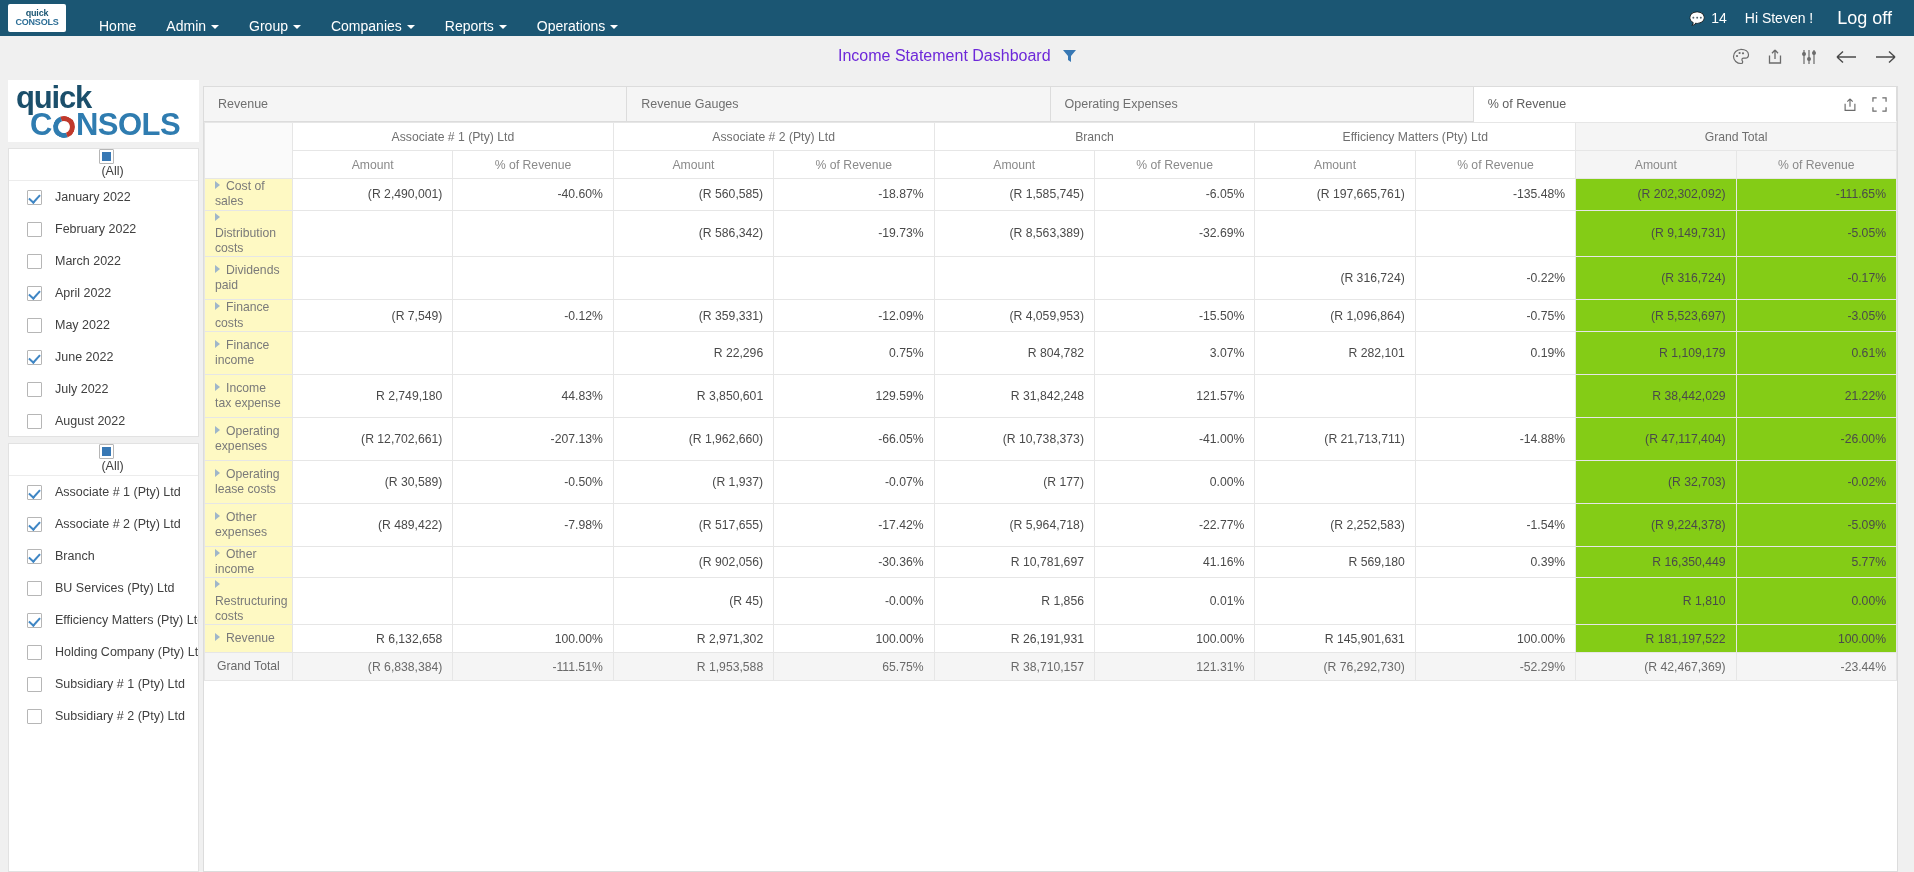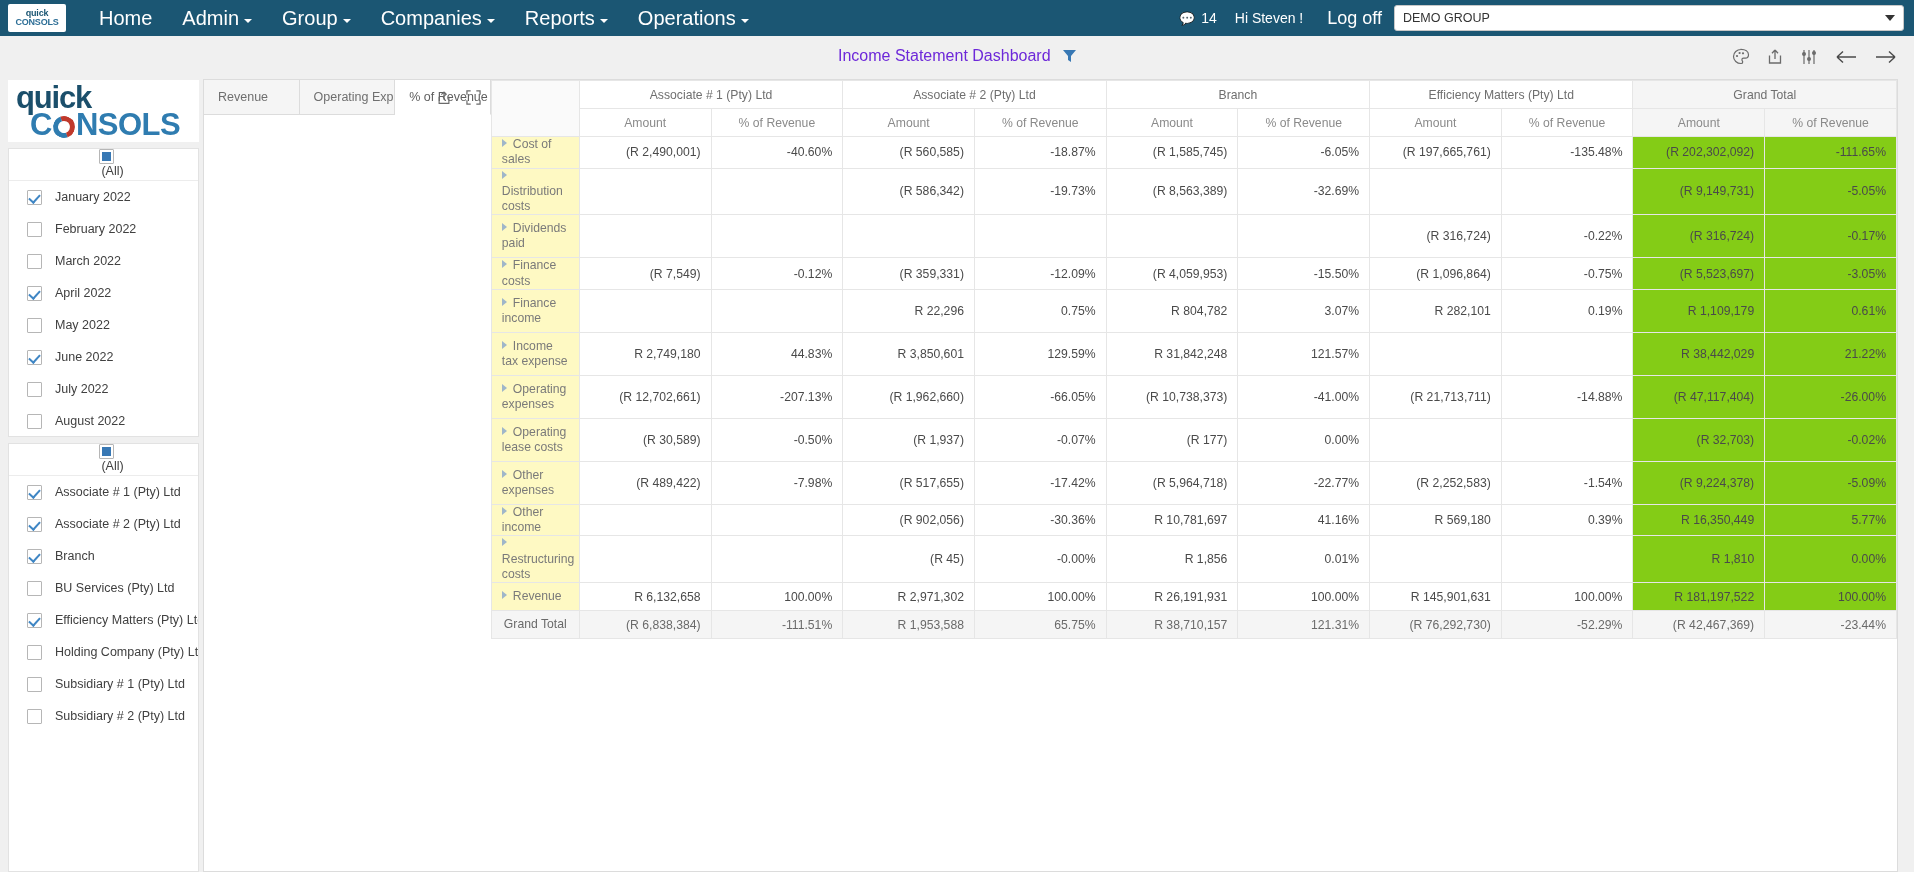--- a/index.html
+++ b/index.html
@@ -29,22 +29,22 @@
     display: flex; flex-direction: column;
     align-items: center; justify-content: center;
     line-height: 1;
     margin-right: 18px;
     flex: none;
   }
   .brand-logo .l1 { font-size: 9px; color: #1b5673; font-weight: 700; letter-spacing: -0.2px; }
   .brand-logo .l2 { font-size: 9px; color: #2d6e96; font-weight: 700; letter-spacing: -0.2px; }
   .nav-item {
     color: #ffffff;
-    font-size: 20px;
-    padding: 0 15px;
+    font-size: 14px;
+    padding: 8px 15px;
     height: 36px;
     line-height: 36px;
     cursor: pointer;
     white-space: nowrap;
   }
   .caret {
     display: inline-block;
     width: 0; height: 0;
     margin-left: 5px;
     vertical-align: 2px;
@@ -183,23 +183,23 @@
   .main {
     flex: 1;
     min-width: 0;
     padding: 0 16px 0 0;
     display: flex; flex-direction: column;
   }
   .sheet {
     background: #ffffff;
     border: 1px solid #dcdcdc;
     flex: 1;
-    display: flex; flex-direction: row;
+    display: flex; flex-direction: column;
     min-height: 0;
-    margin-top: 1px;
+    margin-top: 8px;
   }
   .tabbar {
     height: 35px;
     display: flex;
     background: #f5f5f5;
     border-bottom: 1px solid #dcdcdc;
     flex: none;
     position: relative;
   }
   .tab {
@@ -292,24 +292,20 @@
   <div class="nav-item"><span>Reports</span><i class="caret"></i></div>
   <div class="nav-item"><span>Operations</span><i class="caret"></i></div>
 
   <div class="nav-right">
     <div class="msg-badge">
       <span class="bubble">💬</span>
       <span>14</span>
     </div>
     <span class="nav-text">Hi Steven !</span>
     <span class="nav-link">Log off</span>
-    <div class="group-select">
-      <span>DEMO GROUP</span>
-      <i class="sel-caret"></i>
-    </div>
   </div>
 </div>
 
 <div class="page-header">
   <div class="page-title">
     <span>Income Statement Dashboard</span>
     <span class="filter-icon">
       <svg width="13" height="14" viewBox="0 0 13 14">
           <polygon points="0,1 13,1 8,7 8,13 5,11 5,7" fill="#3878b4"></polygon>
         </svg>
@@ -451,20 +447,23 @@
   </div>
 
   <div class="main">
     <div class="sheet">
       <div class="tabbar" id="tabbar">
 
       <div class="tab">
             <span>Revenue</span>
           </div>
           <div class="tab">
+            <span>Revenue Gauges</span>
+          </div>
+          <div class="tab">
             <span>Operating Expenses</span>
           </div>
           <div class="tab active">
             <span>% of Revenue</span>
           </div>
           <div class="tab-tools">
           <span class="ic">
             <svg width="16" height="16" viewBox="0 0 18 18">
                 <path d="M3.5 7.5v7.5h11V7.5" fill="none" stroke="#6b6b6b" stroke-width="1.3"></path>
                 <path d="M9 11V2M9 2L6 5.2M9 2l3 3.2" fill="none" stroke="#6b6b6b" stroke-width="1.3"></path>

